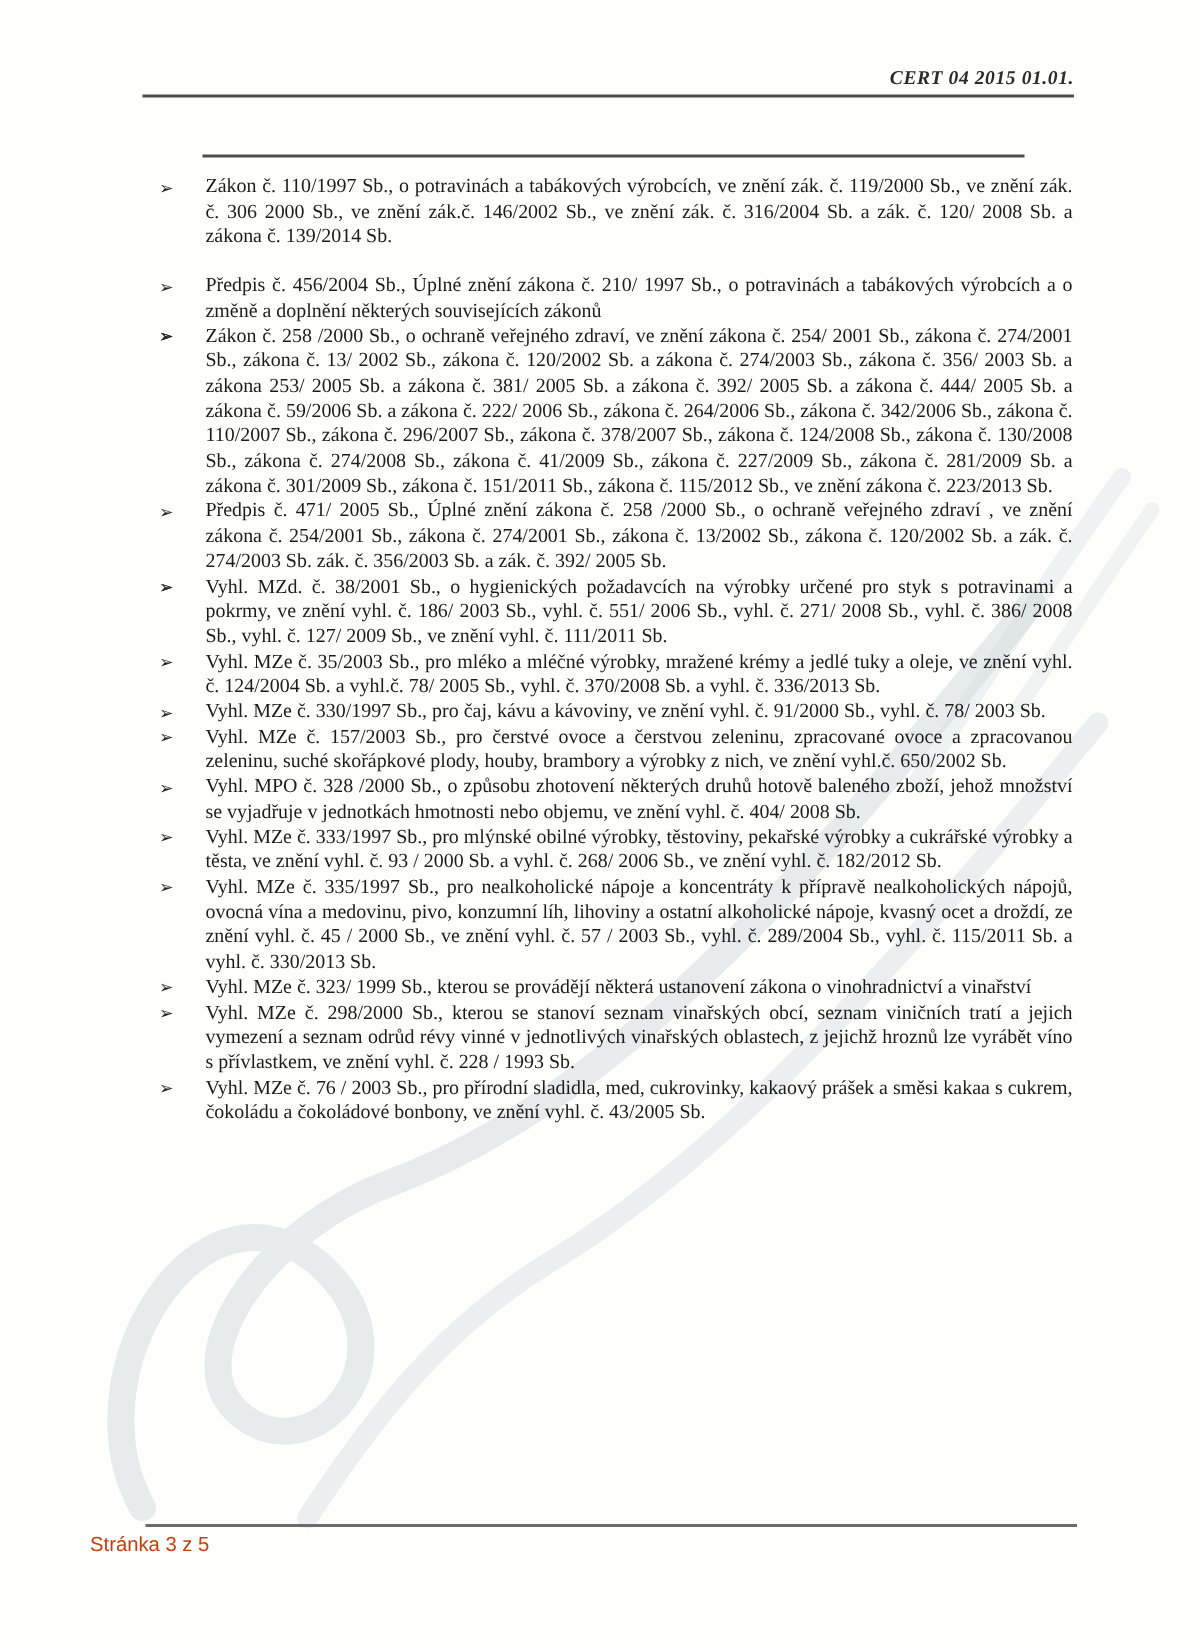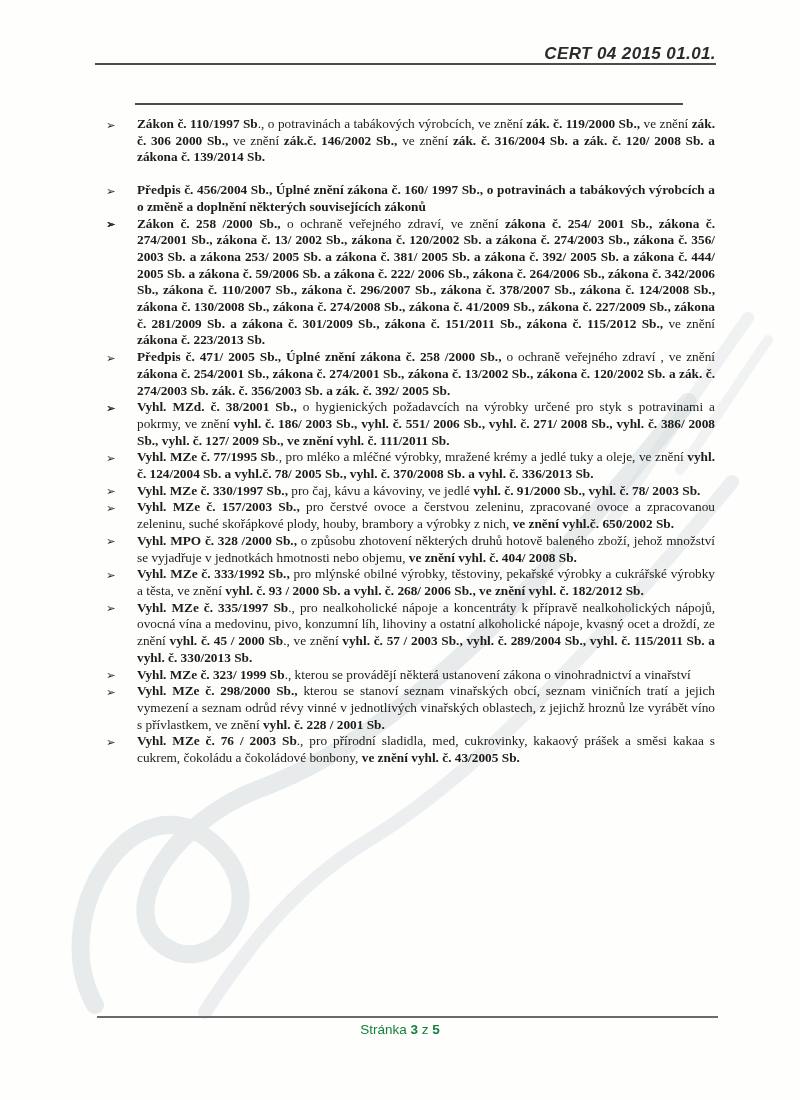--- a/index.html
+++ b/index.html
@@ -12,48 +12,48 @@
   .page{
     position:absolute;inset:0;
     background:#fefefd;
     color:var(--ink,#1c1c1b);
   }
   .watermark{
     position:absolute;left:0;top:0;z-index:0;pointer-events:none;
   }
   .header-code{
     position:absolute;top:44px;right:84px;z-index:2;
-    font-family:Liberation Sans, sans-serif;
-    font-style:italic;font-weight:700;font-size:17px;
+    font-family:Liberation Serif, serif;
+    font-style:italic;font-weight:700;font-size:13px;
     letter-spacing:.4px;color:#2b2b2b;
   }
   .rule{position:absolute;background:var(--rule,#4d4d4d);z-index:2;}
   .rule-top{left:95px;width:621px;top:63px;height:2px;}
   .rule-second{left:135px;width:548px;top:103px;height:2px;}
   .footer-rule{left:97px;width:621px;top:1016px;height:1.5px;background:#6b6b6b;}
   .list{
     position:absolute;left:103px;top:116px;width:612px;z-index:1;
     font-size:13.3px;line-height:16.7px;color:var(--ink,#1c1c1b);
   }
   .item{
     position:relative;padding-left:34px;
     text-align:justify;hyphens:none;
   }
   .item.gap{margin-top:16px;}
   .bullet{
     position:absolute;left:3px;top:.5px;
     font-family:"DejaVu Sans",sans-serif;
     font-size:11.5px;line-height:16.7px;color:#262626;
   }
-  .b{font-weight:700;}
+  .b{font-weight:400;}
   .footer{
     position:absolute;left:60px;width:680px;top:1022px;z-index:2;
-    text-align:center;
+    text-align:left;
     font-family:"Liberation Sans",sans-serif;
-    font-size:13.5px;color:#15803d;
+    font-size:13.5px;color:#c2410c;
   }
 </style>
 </head>
 <body>
 
 <div class="page">
 
   <svg class="watermark" width="800" height="1100" viewBox="0 0 800 1100">
     <g fill="none" stroke="#d3dade" stroke-linecap="round" stroke-linejoin="round">
       <path opacity="0.55" stroke-width="18" d="M95 1005 C 45 915, 135 775, 213 843 C 281 903, 208 987, 158 941 C 118 903, 178 818, 262 788 C 420 728, 555 565, 688 402"></path>
@@ -63,34 +63,34 @@
     </g>
   </svg>
 
   <div class="header-code">CERT 04 2015 01.01.</div>
 
   <div class="rule rule-top"></div>
   <div class="rule rule-second"></div>
 
   <div class="list">
       <div class="item"><span class="bullet">➢</span><span><span class="b">Zákon č. 110/1997 Sb</span><span>., o potravinách a tabákových výrobcích, ve znění </span><span class="b">zák. č. 119/2000 Sb.,</span><span> ve znění </span><span class="b">zák. č. 306 2000 Sb.,</span><span> ve znění </span><span class="b">zák.č. 146/2002 Sb.,</span><span> ve znění </span><span class="b">zák. č. 316/2004 Sb. a zák. č. 120/ 2008 Sb. a zákona č. 139/2014 Sb.</span></span></div>
-      <div class="item gap"><span class="bullet">➢</span><span><span class="b">Předpis č. 456/2004 Sb., Úplné znění zákona č. 160/ 1997 Sb., o potravinách a tabákových výrobcích a o změně a doplnění některých souvisejících zákonů</span></span></div>
+      <div class="item gap"><span class="bullet">➢</span><span><span class="b">Předpis č. 456/2004 Sb., Úplné znění zákona č. 210/ 1997 Sb., o potravinách a tabákových výrobcích a o změně a doplnění některých souvisejících zákonů</span></span></div>
       <div class="item"><span class="bullet">➢</span></div>
       <div class="item"><span class="bullet">➢</span></div>
       <div class="item"><span class="bullet">➢</span><span><span class="b">Zákon č. 258 /2000 Sb.,</span><span> o ochraně veřejného zdraví, ve znění </span><span class="b">zákona č. 254/ 2001 Sb., zákona č. 274/2001 Sb., zákona č. 13/ 2002 Sb., zákona č. 120/2002 Sb. a zákona č. 274/2003 Sb., zákona č. 356/ 2003 Sb. a zákona 253/ 2005 Sb. a zákona č. 381/ 2005 Sb. a zákona č. 392/ 2005 Sb. a zákona č. 444/ 2005 Sb. a zákona č. 59/2006 Sb. a zákona č. 222/ 2006 Sb., zákona č. 264/2006 Sb., zákona č. 342/2006 Sb., zákona č. 110/2007 Sb., zákona č. 296/2007 Sb., zákona č. 378/2007 Sb., zákona č. 124/2008 Sb., zákona č. 130/2008 Sb., zákona č. 274/2008 Sb., zákona č. 41/2009 Sb., zákona č. 227/2009 Sb., zákona č. 281/2009 Sb. a zákona č. 301/2009 Sb., zákona č. 151/2011 Sb., zákona č. 115/2012 Sb.,</span><span> ve znění </span><span class="b">zákona č. 223/2013 Sb.</span></span></div>
       <div class="item"><span class="bullet">➢</span><span><span class="b">Předpis č. 471/ 2005 Sb., Úplné znění zákona č. 258 /2000 Sb.,</span><span> o ochraně veřejného zdraví , ve znění </span><span class="b">zákona č. 254/2001 Sb., zákona č. 274/2001 Sb., zákona č. 13/2002 Sb., zákona č. 120/2002 Sb. a zák. č. 274/2003 Sb. zák. č. 356/2003 Sb. a zák. č. 392/ 2005 Sb.</span></span></div>
       <div class="item"><span class="bullet">➢</span></div>
       <div class="item"><span class="bullet">➢</span><span><span class="b">Vyhl. MZd. č. 38/2001 Sb.,</span><span> o hygienických požadavcích na výrobky určené pro styk s potravinami a pokrmy, ve znění </span><span class="b">vyhl. č. 186/ 2003 Sb., vyhl. č. 551/ 2006 Sb., vyhl. č. 271/ 2008 Sb., vyhl. č. 386/ 2008 Sb., vyhl. č. 127/ 2009 Sb., ve znění vyhl. č. 111/2011 Sb.</span></span></div>
-      <div class="item"><span class="bullet">➢</span><span><span class="b">Vyhl. MZe č. 77/1995 Sb</span><span>., pro mléko a mléčné výrobky, mražené krémy a jedlé tuky a oleje, ve znění </span><span class="b">vyhl. č. 124/2004 Sb. a vyhl.č. 78/ 2005 Sb., vyhl. č. 370/2008 Sb. a vyhl. č. 336/2013 Sb.</span></span></div>
-      <div class="item"><span class="bullet">➢</span><span><span class="b">Vyhl. MZe č. 330/1997 Sb.,</span><span> pro čaj, kávu a kávoviny, ve jedlé </span><span class="b">vyhl. č. 91/2000 Sb., vyhl. č. 78/ 2003 Sb.</span></span></div>
+      <div class="item"><span class="bullet">➢</span><span><span class="b">Vyhl. MZe č. 35/2003 Sb</span><span>., pro mléko a mléčné výrobky, mražené krémy a jedlé tuky a oleje, ve znění </span><span class="b">vyhl. č. 124/2004 Sb. a vyhl.č. 78/ 2005 Sb., vyhl. č. 370/2008 Sb. a vyhl. č. 336/2013 Sb.</span></span></div>
+      <div class="item"><span class="bullet">➢</span><span><span class="b">Vyhl. MZe č. 330/1997 Sb.,</span><span> pro čaj, kávu a kávoviny, ve znění </span><span class="b">vyhl. č. 91/2000 Sb., vyhl. č. 78/ 2003 Sb.</span></span></div>
       <div class="item"><span class="bullet">➢</span><span><span class="b">Vyhl. MZe č. 157/2003 Sb.,</span><span> pro čerstvé ovoce a čerstvou zeleninu, zpracované ovoce a zpracovanou zeleninu, suché skořápkové plody, houby, brambory a výrobky z nich, </span><span class="b">ve znění vyhl.č. 650/2002 Sb.</span></span></div>
       <div class="item"><span class="bullet">➢</span><span><span class="b">Vyhl. MPO č. 328 /2000 Sb.,</span><span> o způsobu zhotovení některých druhů hotově baleného zboží, jehož množství se vyjadřuje v jednotkách hmotnosti nebo objemu, </span><span class="b">ve znění vyhl. č. 404/ 2008 Sb.</span></span></div>
-      <div class="item"><span class="bullet">➢</span><span><span class="b">Vyhl. MZe č. 333/1992 Sb.,</span><span> pro mlýnské obilné výrobky, těstoviny, pekařské výrobky a cukrářské výrobky a těsta, ve znění </span><span class="b">vyhl. č. 93 / 2000 Sb. a vyhl. č. 268/ 2006 Sb., ve znění vyhl. č. 182/2012 Sb.</span></span></div>
+      <div class="item"><span class="bullet">➢</span><span><span class="b">Vyhl. MZe č. 333/1997 Sb.,</span><span> pro mlýnské obilné výrobky, těstoviny, pekařské výrobky a cukrářské výrobky a těsta, ve znění </span><span class="b">vyhl. č. 93 / 2000 Sb. a vyhl. č. 268/ 2006 Sb., ve znění vyhl. č. 182/2012 Sb.</span></span></div>
       <div class="item"><span class="bullet">➢</span><span><span class="b">Vyhl. MZe č. 335/1997 Sb</span><span>., pro nealkoholické nápoje a koncentráty k přípravě nealkoholických nápojů, ovocná vína a medovinu, pivo, konzumní líh, lihoviny a ostatní alkoholické nápoje, kvasný ocet a droždí, ze znění </span><span class="b">vyhl. č. 45 / 2000 Sb</span><span>., ve znění </span><span class="b">vyhl. č. 57 / 2003 Sb., vyhl. č. 289/2004 Sb., vyhl. č. 115/2011 Sb. a vyhl. č. 330/2013 Sb.</span></span></div>
       <div class="item"><span class="bullet">➢</span><span><span class="b">Vyhl. MZe č. 323/ 1999 Sb</span><span>., kterou se provádějí některá ustanovení zákona o vinohradnictví a vinařství</span></span></div>
-      <div class="item"><span class="bullet">➢</span><span><span class="b">Vyhl. MZe č. 298/2000 Sb.,</span><span> kterou se stanoví seznam vinařských obcí, seznam viničních tratí a jejich vymezení a seznam odrůd révy vinné v jednotlivých vinařských oblastech, z jejichž hroznů lze vyrábět víno s přívlastkem, ve znění </span><span class="b">vyhl. č. 228 / 2001 Sb.</span></span></div>
+      <div class="item"><span class="bullet">➢</span><span><span class="b">Vyhl. MZe č. 298/2000 Sb.,</span><span> kterou se stanoví seznam vinařských obcí, seznam viničních tratí a jejich vymezení a seznam odrůd révy vinné v jednotlivých vinařských oblastech, z jejichž hroznů lze vyrábět víno s přívlastkem, ve znění </span><span class="b">vyhl. č. 228 / 1993 Sb.</span></span></div>
       <div class="item"><span class="bullet">➢</span><span><span class="b">Vyhl. MZe č. 76 / 2003 Sb</span><span>., pro přírodní sladidla, med, cukrovinky, kakaový prášek a směsi kakaa s cukrem, čokoládu a čokoládové bonbony, </span><span class="b">ve znění vyhl. č. 43/2005 Sb.</span></span></div>
     </div>
 
   <div class="rule footer-rule"></div>
   <div class="footer"><span>Stránka </span><span class="b">3</span><span> z </span><span class="b">5</span></div>
 
 </div>
 
 </body></html>

